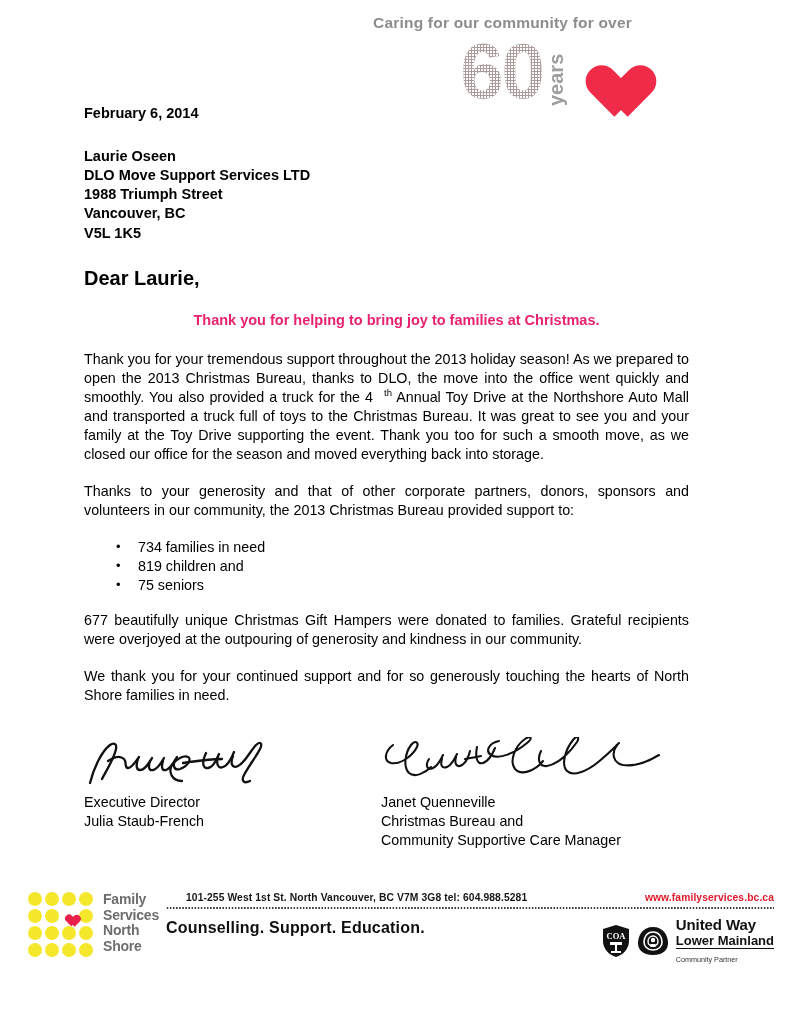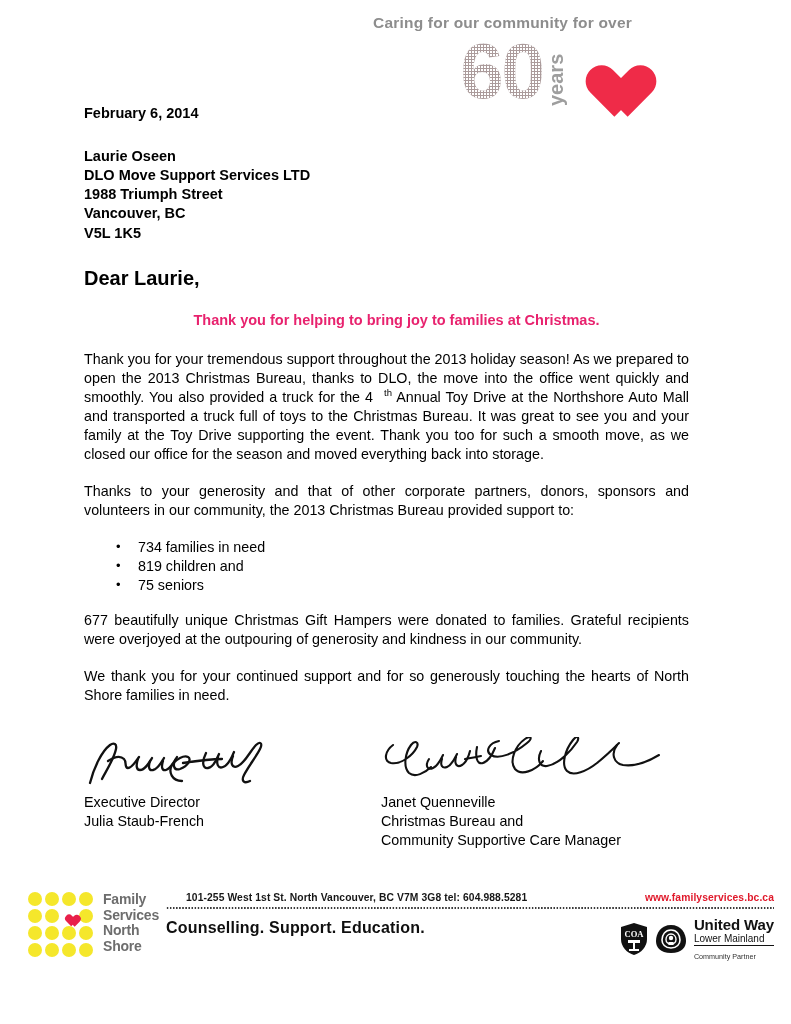--- a/index.html
+++ b/index.html
@@ -295,22 +295,22 @@
     margin-left: 3px;
     line-height: 1.05;
   }
   .uw-name {
     font-size: 15px;
     font-weight: bold;
     color: #111;
     letter-spacing: -0.1px;
   }
   .uw-sub1 {
-    font-size: 10px;
-    font-weight: normal;
+    font-size: 13px;
+    font-weight: bold;
     color: #111;
     border-bottom: 1px solid #111;
     padding-bottom: 1px;
   }
   .uw-sub2 {
     font-size: 7.2px;
     color: #333;
     padding-top: 7px;
   }
 </style>

